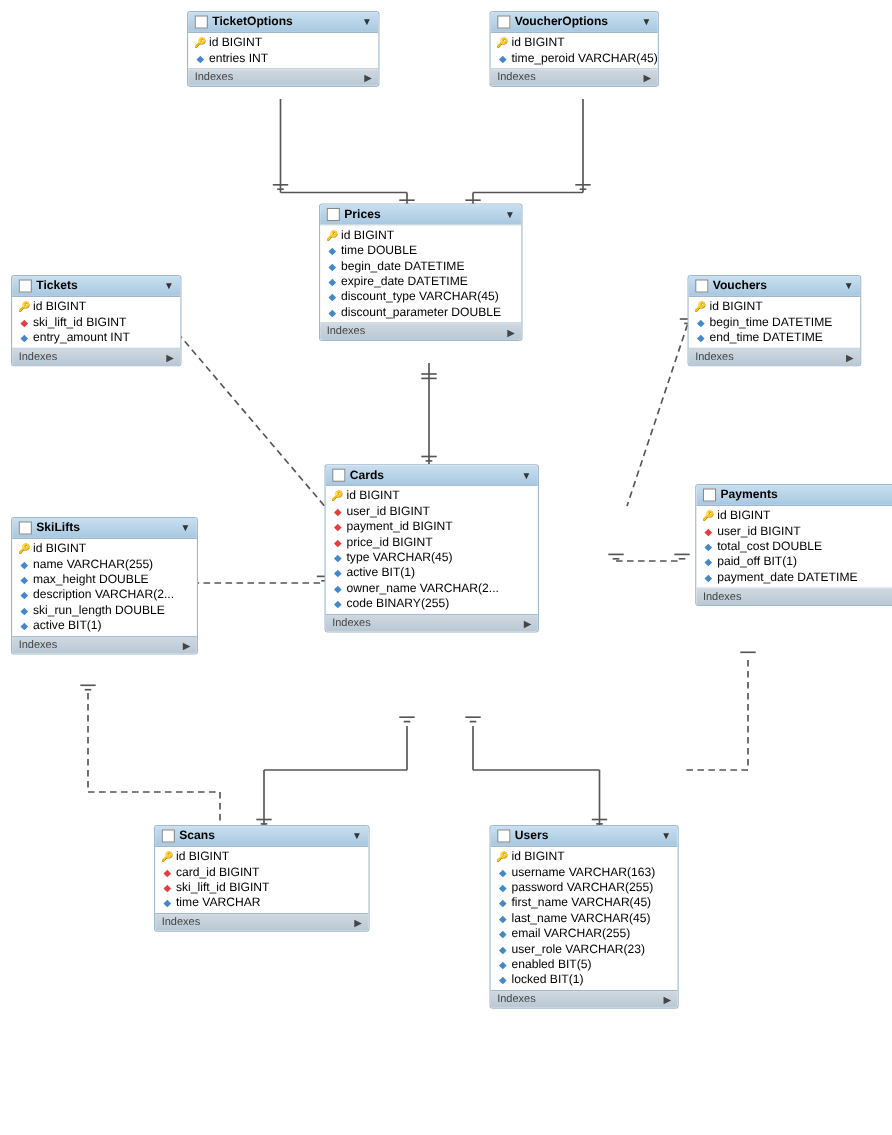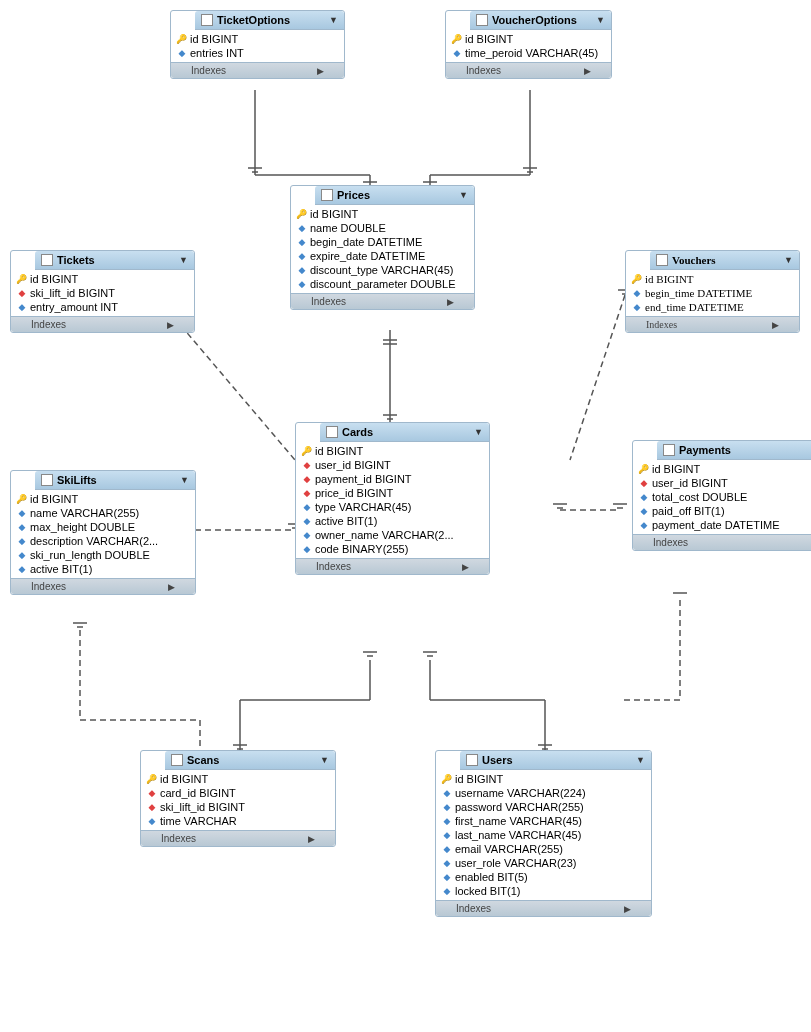--- a/index.html
+++ b/index.html
@@ -28,21 +28,20 @@
     .table-header {
       background: linear-gradient(180deg, #c8dff0 0%, #a8c8e0 100%);
       border-bottom: 1px solid #a0b8cc;
       padding: 3px 6px;
       display: flex;
       align-items: center;
       gap: 4px;
       border-radius: 3px 3px 0 0;
       font-weight: bold;
       font-size: 11px;
-      margin-left: 24px;
     }
     .table-header .table-icon {
       width: 12px;
       height: 12px;
       background: #fff;
       border: 1px solid #888;
       display: inline-block;
       flex-shrink: 0;
     }
     .table-header .dropdown-arrow {
@@ -69,21 +68,21 @@
       align-items: center;
       justify-content: center;
       font-size: 9px;
     }
     .icon-pk { color: #e8a000; }
     .icon-fk { color: #e04040; }
     .icon-field { color: #4488cc; }
     .table-footer {
       background: linear-gradient(180deg, #d0d8e0 0%, #b8c8d4 100%);
       border-top: 1px solid #a0b8cc;
-      padding: 2px 20px;
+      padding: 2px 6px;
       display: flex;
       align-items: center;
       justify-content: space-between;
       font-size: 10px;
       color: #444;
       border-radius: 0 0 3px 3px;
       gap: 36px;
     }
     .footer-arrow {
       font-size: 9px;
@@ -213,21 +212,21 @@
         <span class="field-icon icon-field">◆</span>
         <span>entries INT</span>
       </div>
     </div>
     <div class="table-footer">
       <span>Indexes</span>
       <span class="footer-arrow">▶</span>
     </div>
   </div>
 
-  <div class="table-box" style="left:445px; top:10px; width:167px;">
+  <div class="table-box" style="left:445px; top:10px; width:154px;">
     <div class="table-header">
       <span class="table-icon"></span>
       <span>VoucherOptions</span>
       <span class="dropdown-arrow">▼</span>
     </div>
     <div class="table-body">
       <div class="field-row">
         <span class="field-icon icon-pk">🔑</span>
         <span>id BIGINT</span>
       </div>
@@ -248,21 +247,21 @@
       <span>Prices</span>
       <span class="dropdown-arrow">▼</span>
     </div>
     <div class="table-body">
       <div class="field-row">
         <span class="field-icon icon-pk">🔑</span>
         <span>id BIGINT</span>
       </div>
       <div class="field-row">
         <span class="field-icon icon-field">◆</span>
-        <span>name DOUBLE</span>
+        <span>time DOUBLE</span>
       </div>
       <div class="field-row">
         <span class="field-icon icon-field">◆</span>
         <span>begin_date DATETIME</span>
       </div>
       <div class="field-row">
         <span class="field-icon icon-field">◆</span>
         <span>expire_date DATETIME</span>
       </div>
       <div class="field-row">
@@ -273,21 +272,21 @@
         <span class="field-icon icon-field">◆</span>
         <span>discount_parameter DOUBLE</span>
       </div>
     </div>
     <div class="table-footer">
       <span>Indexes</span>
       <span class="footer-arrow">▶</span>
     </div>
   </div>
 
-  <div class="table-box" style="left:10px; top:250px; width:185px;">
+  <div class="table-box" style="left:10px; top:250px; width:155px;">
     <div class="table-header">
       <span class="table-icon"></span>
       <span>Tickets</span>
       <span class="dropdown-arrow">▼</span>
     </div>
     <div class="table-body">
       <div class="field-row">
         <span class="field-icon icon-pk">🔑</span>
         <span>id BIGINT</span>
       </div>
@@ -299,21 +298,21 @@
         <span class="field-icon icon-field">◆</span>
         <span>entry_amount INT</span>
       </div>
     </div>
     <div class="table-footer">
       <span>Indexes</span>
       <span class="footer-arrow">▶</span>
     </div>
   </div>
 
-  <div class="table-box" style="left:625px; top:250px; width:175px;font-family:Liberation Serif, serif;">
+  <div class="table-box" style="left:625px; top:250px; width:158px;">
     <div class="table-header">
       <span class="table-icon"></span>
       <span>Vouchers</span>
       <span class="dropdown-arrow">▼</span>
     </div>
     <div class="table-body">
       <div class="field-row">
         <span class="field-icon icon-pk">🔑</span>
         <span>id BIGINT</span>
       </div>
@@ -371,21 +370,21 @@
         <span class="field-icon icon-field">◆</span>
         <span>code BINARY(255)</span>
       </div>
     </div>
     <div class="table-footer">
       <span>Indexes</span>
       <span class="footer-arrow">▶</span>
     </div>
   </div>
 
-  <div class="table-box" style="left:10px; top:470px; width:186px;">
+  <div class="table-box" style="left:10px; top:470px; width:170px;">
     <div class="table-header">
       <span class="table-icon"></span>
       <span>SkiLifts</span>
       <span class="dropdown-arrow">▼</span>
     </div>
     <div class="table-body">
       <div class="field-row">
         <span class="field-icon icon-pk">🔑</span>
         <span>id BIGINT</span>
       </div>
@@ -473,34 +472,34 @@
         <span class="field-icon icon-field">◆</span>
         <span>time VARCHAR</span>
       </div>
     </div>
     <div class="table-footer">
       <span>Indexes</span>
       <span class="footer-arrow">▶</span>
     </div>
   </div>
 
-  <div class="table-box" style="left:435px; top:750px; width:217px;">
+  <div class="table-box" style="left:445px; top:750px; width:172px;">
     <div class="table-header">
       <span class="table-icon"></span>
       <span>Users</span>
       <span class="dropdown-arrow">▼</span>
     </div>
     <div class="table-body">
       <div class="field-row">
         <span class="field-icon icon-pk">🔑</span>
         <span>id BIGINT</span>
       </div>
       <div class="field-row">
         <span class="field-icon icon-field">◆</span>
-        <span>username VARCHAR(224)</span>
+        <span>username VARCHAR(163)</span>
       </div>
       <div class="field-row">
         <span class="field-icon icon-field">◆</span>
         <span>password VARCHAR(255)</span>
       </div>
       <div class="field-row">
         <span class="field-icon icon-field">◆</span>
         <span>first_name VARCHAR(45)</span>
       </div>
       <div class="field-row">

